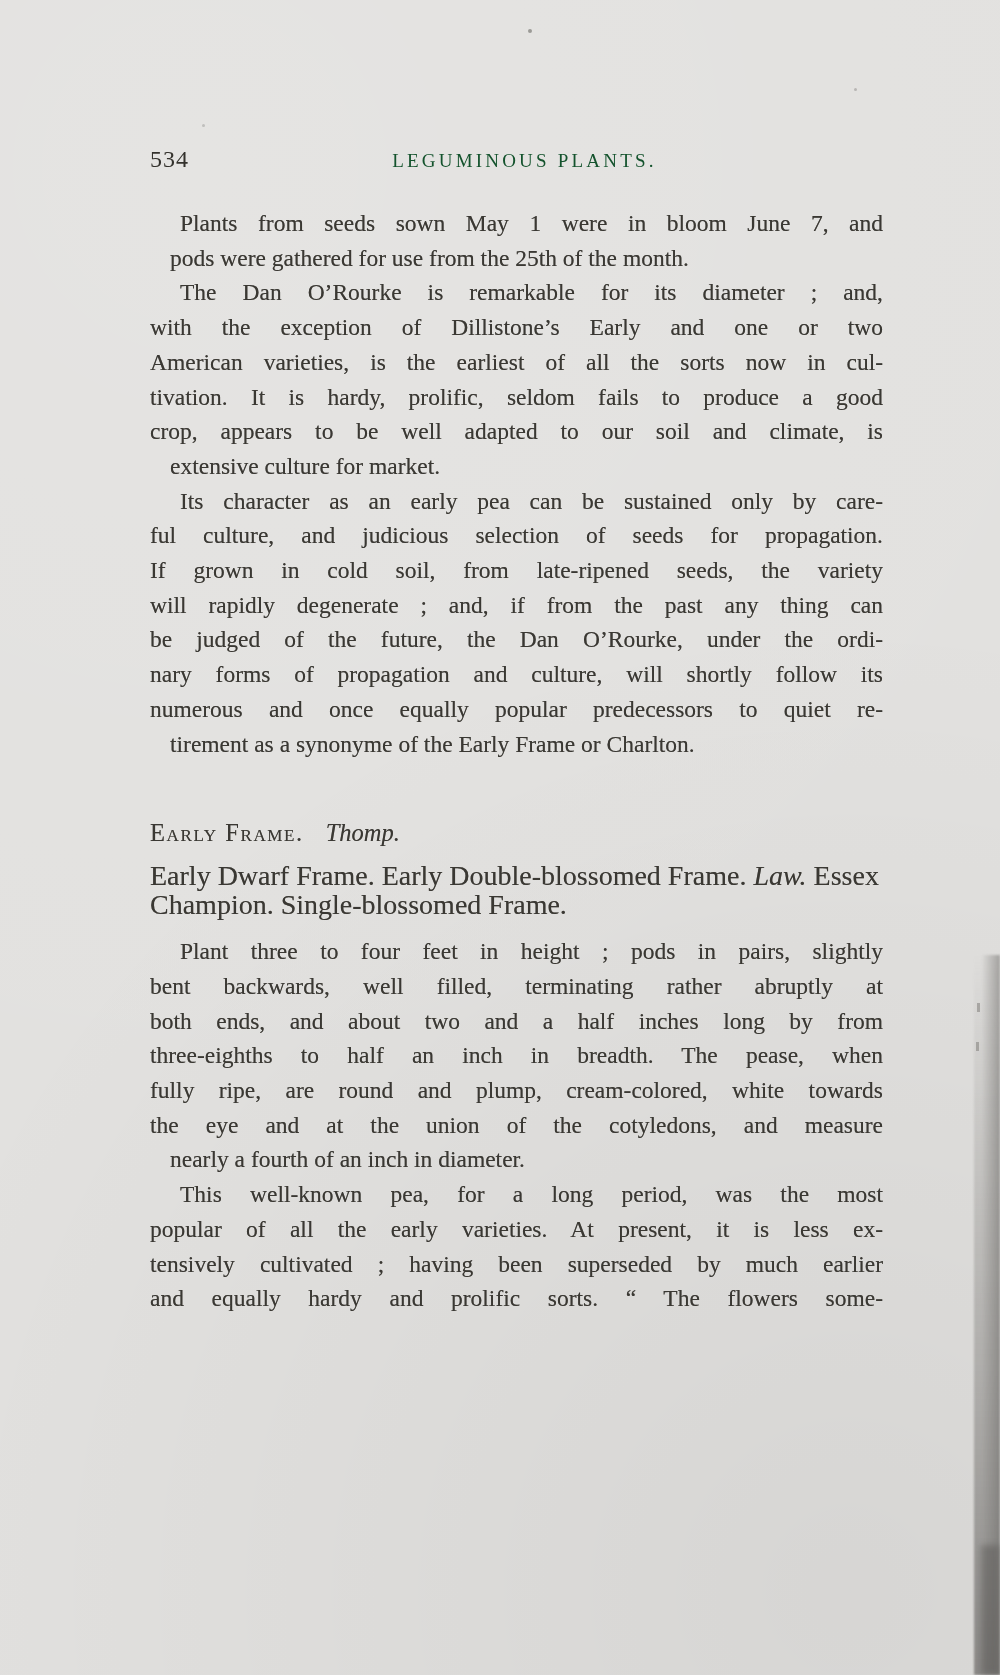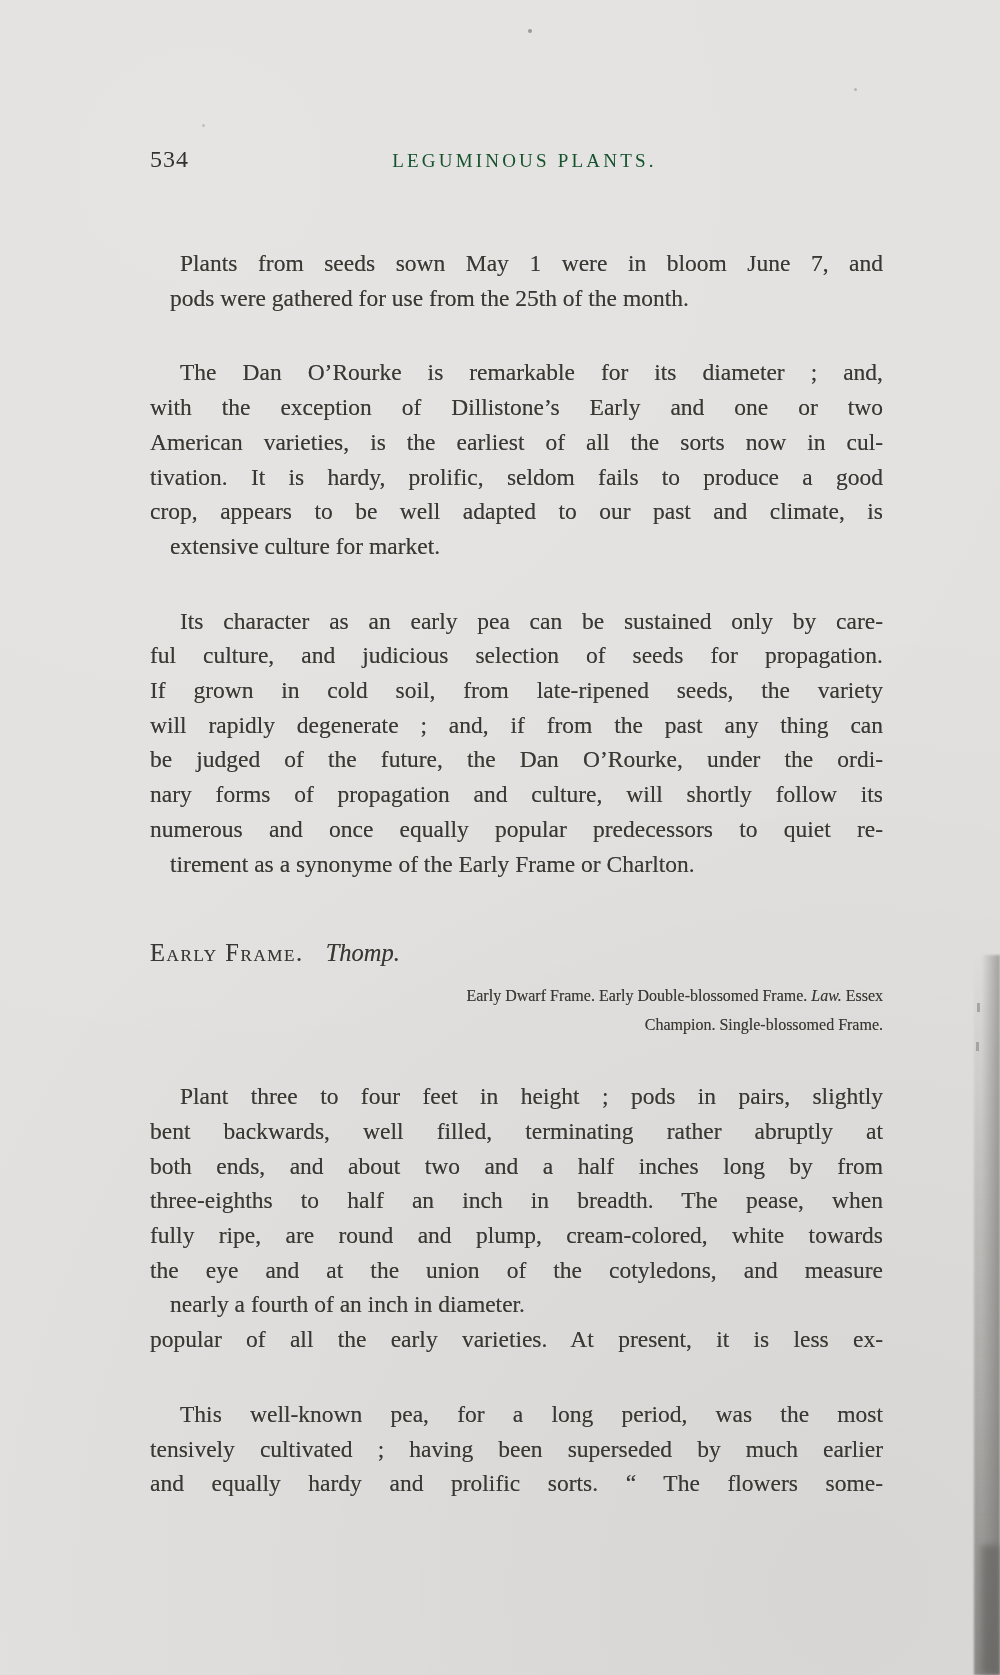--- a/index.html
+++ b/index.html
@@ -35,34 +35,34 @@
     position:absolute;top:206px;left:150px;width:733px;
     font-size:23.5px;line-height:34.7px;
     text-shadow:0 0 0.5px rgba(58,56,51,0.55);
   }
   .para{margin:0;}
   .line{
     text-align:justify;
     text-align-last:justify;
     white-space:normal;
   }
-  .line.first{text-indent:30px;margin-top:40px;}
+  .line.first{text-indent:30px;}
   .line.last{text-align-last:left;margin-left:20px;}
   .section-heading{
     margin-top:54px;
     line-height:36px;
     font-size:24.5px;
   }
   .sc{font-variant:small-caps;letter-spacing:1.6px;}
   .it{font-style:italic;}
   .heading-sep{display:inline-block;width:22px;}
   .synonyms{
     margin-top:11px;
-    text-align:right;
-    font-size:16px;
+    text-align:left;
+    font-size:28px;
     line-height:28.5px;
   }
   .body-block{margin-top:15px;}
   
   .edge-shadow{
     position:absolute;top:955px;right:0;width:26px;height:720px;
     background:
       linear-gradient(to left, rgba(104,102,99,0.50), rgba(104,102,99,0.0) 72%),
       linear-gradient(to bottom, rgba(150,148,145,0.0) 0%, rgba(138,136,133,0.28) 28%,
                       rgba(118,116,113,0.45) 62%, rgba(92,90,87,0.62) 100%);
@@ -99,21 +99,21 @@
     <div>
         <div class="para">
           <div class="line first">Plants from seeds sown May 1 were in bloom June 7, and</div>
           <div class="line last">pods were gathered for use from the 25th of the month.</div>
         </div>
         <div class="para">
           <div class="line first">The Dan O’Rourke is remarkable for its diameter ; and,</div>
           <div class="line">with the exception of Dillistone’s Early and one or two</div>
           <div class="line">American varieties, is the earliest of all the sorts now in cul-</div>
           <div class="line">tivation. It is hardy, prolific, seldom fails to produce a good</div>
-          <div class="line">crop, appears to be well adapted to our past and climate, is</div>
+          <div class="line">crop, appears to be well adapted to our soil and climate, is</div>
           <div class="line last">extensive culture for market.</div>
         </div>
         <div class="para">
           <div class="line first">Its character as an early pea can be sustained only by care-</div>
           <div class="line">ful culture, and judicious selection of seeds for propagation.</div>
           <div class="line">If grown in cold soil, from late-ripened seeds, the variety</div>
           <div class="line">will rapidly degenerate ; and, if from the past any thing can</div>
           <div class="line">be judged of the future, the Dan O’Rourke, under the ordi-</div>
           <div class="line">nary forms of propagation and culture, will shortly follow its</div>
           <div class="line">numerous and once equally popular predecessors to quiet re-</div>
@@ -134,22 +134,22 @@
         <div class="para">
           <div class="line first">Plant three to four feet in height ; pods in pairs, slightly</div>
           <div class="line">bent backwards, well filled, terminating rather abruptly at</div>
           <div class="line">both ends, and about two and a half inches long by from</div>
           <div class="line">three-eighths to half an inch in breadth. The pease, when</div>
           <div class="line">fully ripe, are round and plump, cream-colored, white towards</div>
           <div class="line">the eye and at the union of the cotyledons, and measure</div>
           <div class="line last">nearly a fourth of an inch in diameter.</div>
         </div>
         <div class="para">
+          <div class="line first">This well-known pea, for a long period, was the most</div>
           <div class="line">popular of all the early varieties. At present, it is less ex-</div>
-          <div class="line first">This well-known pea, for a long period, was the most</div>
           <div class="line">tensively cultivated ; having been superseded by much earlier</div>
           <div class="line">and equally hardy and prolific sorts. “ The flowers some-</div>
         </div>
       </div>
 
   </div>
 
   <div class="edge-shadow"></div>
   <div class="edge-blob"></div>
   <div class="edge-tick" style="right:20px;top:1003px;"></div>

